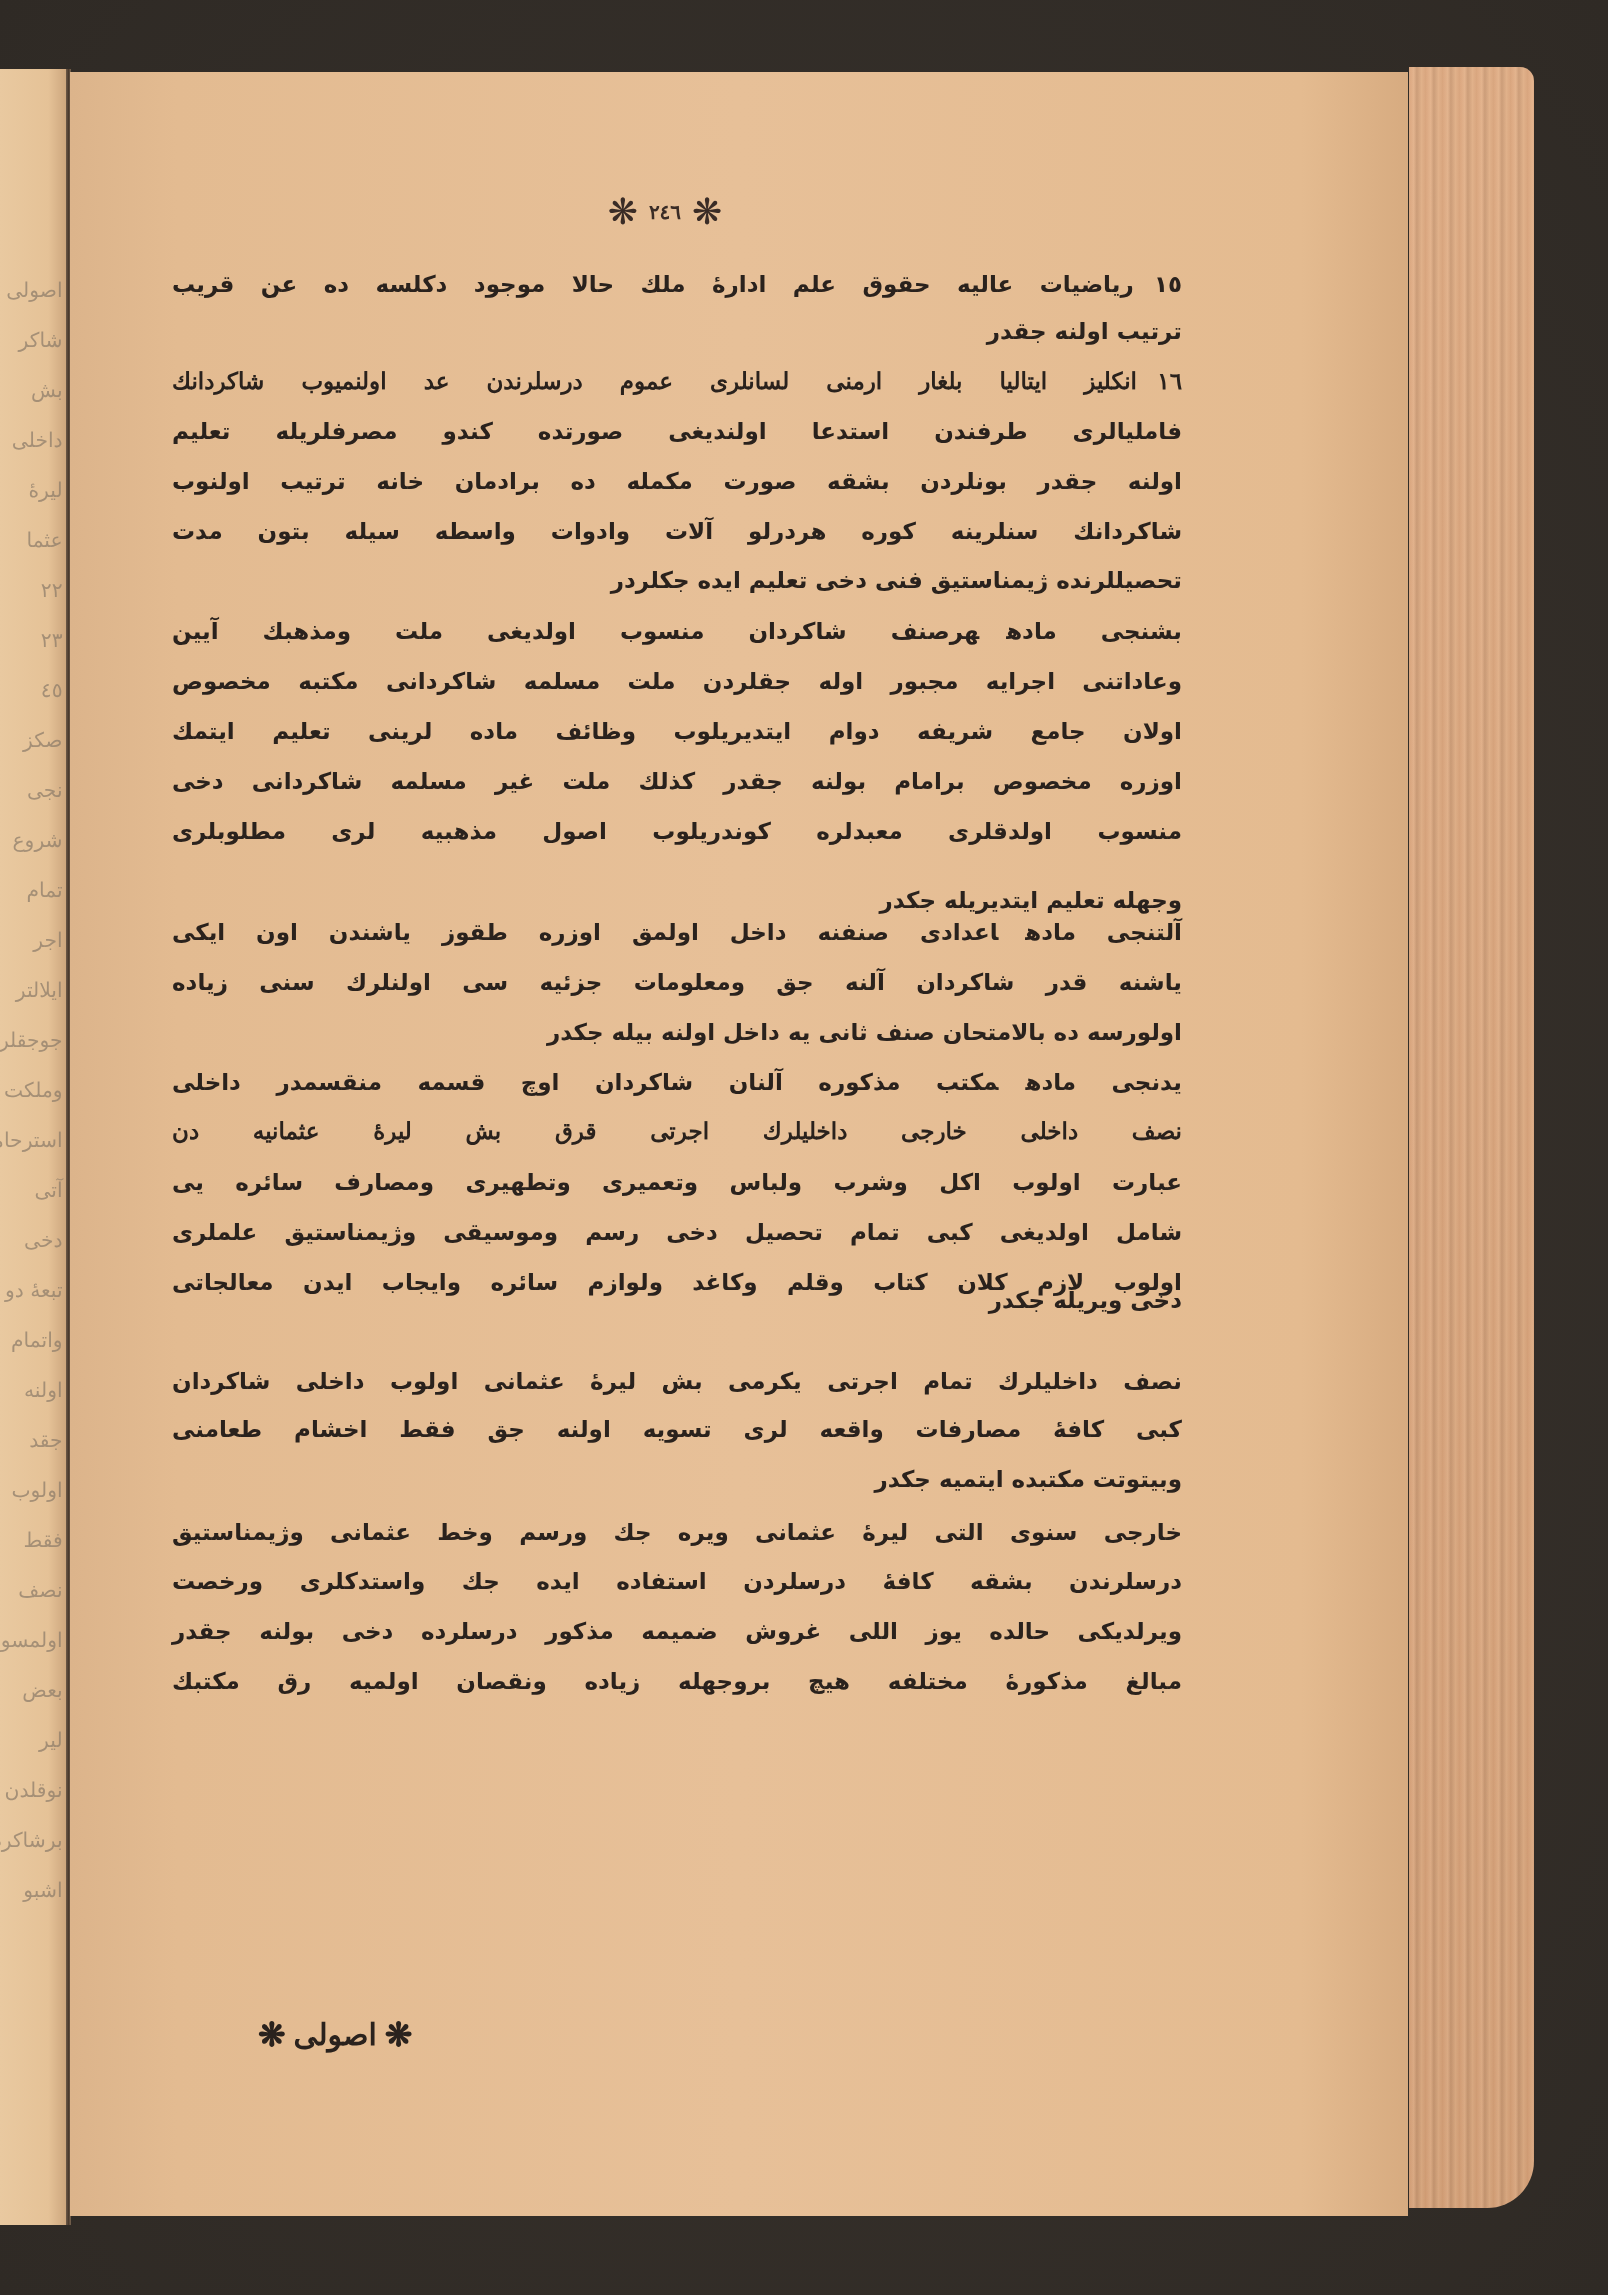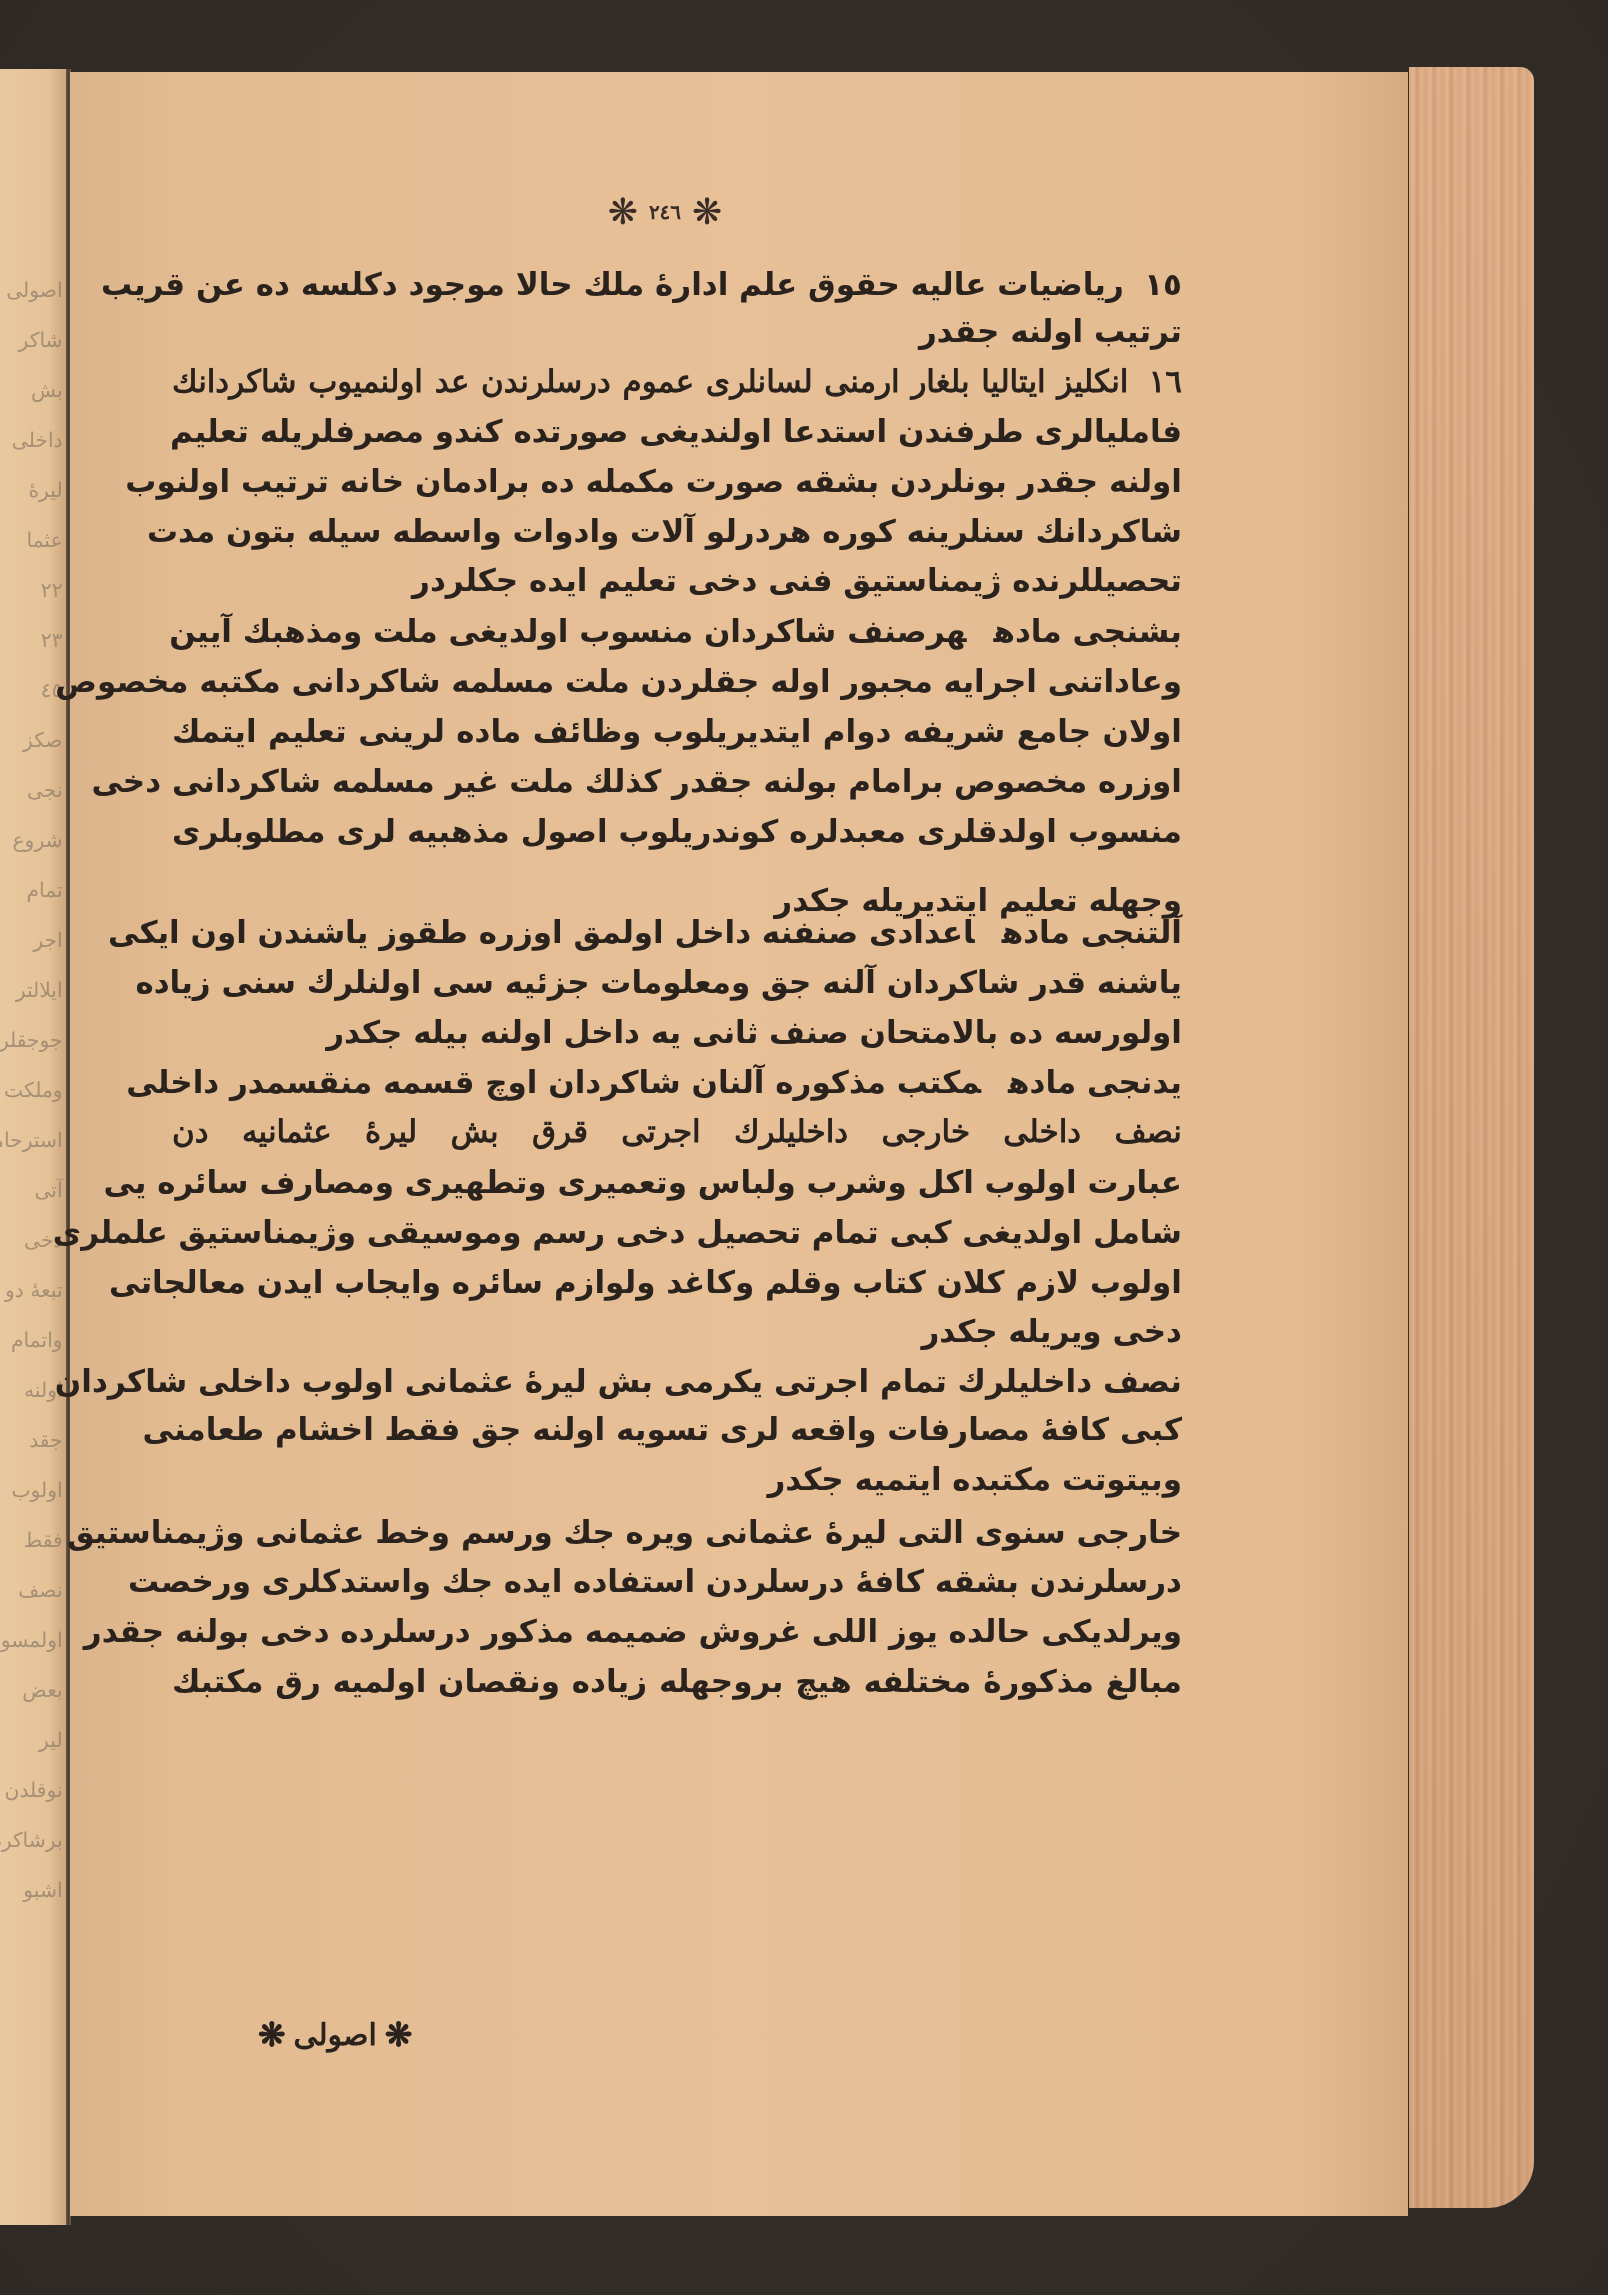--- a/index.html
+++ b/index.html
@@ -51,21 +51,21 @@
     }
     .page-header {
       position: absolute; left: 579px; top: 188px; width: 172px; height: 47px;
       display: flex; align-items: center; justify-content: center; gap: 11px;
       direction: ltr; color: #3a2c26;
     }
     .page-header .orn { font-size: 36px; line-height: 1; }
     .page-header .num { font-size: 20px; font-weight: bold; }
     .line {
       position: absolute; right: 0; width: 1010px;
-      font-size: 31px; line-height: 44px; white-space: nowrap;
+      font-size: 23px; line-height: 44px; white-space: nowrap;
       text-align: justify; text-align-last: justify;
       font-weight: bold;
     }
     .line.short { text-align-last: right; }
     .line .num { margin-left: 20.3px; }
     .line .head { margin-left: 27px; }
     .catchword {
       position: absolute; left: 258px; top: 2015px;
       direction: rtl; color: #2a221d;
       font-size: 30px; font-weight: bold;
@@ -134,21 +134,21 @@
     <div class="line" style="top: 629px;"><span>منسوب اولدقلری معبدلره كوندريلوب اصول مذهبيه لری مطلوبلری</span></div>
     <div class="line short" style="top: 678px; margin-top: 20px;"><span>وجهله تعليم ايتديريله جكدر</span></div>
     <div class="line" style="top: 730px;"><span class="head">آلتنجی ماده</span><span>اعدادی صنفنه داخل اولمق اوزره طقوز ياشندن اون ايكی</span></div>
     <div class="line" style="top: 780px;"><span>ياشنه قدر شاكردان آلنه جق ومعلومات جزئيه سی اولنلرك سنی زياده</span></div>
     <div class="line short" style="top: 830px;"><span>اولورسه ده بالامتحان صنف ثانی يه داخل اولنه بيله جكدر</span></div>
     <div class="line" style="top: 880px;"><span class="head">يدنجی ماده</span><span>مكتب مذكوره آلنان شاكردان اوچ قسمه منقسمدر داخلی</span></div>
     <div class="line" style="top: 930px; font-family: Liberation Serif, serif;"><span>نصف داخلی خارجی داخليلرك اجرتی قرق بش ليرهٔ عثمانيه دن</span></div>
     <div class="line" style="top: 980px;"><span>عبارت اولوب اكل وشرب ولباس وتعميری وتطهيری ومصارف سائره يی</span></div>
     <div class="line" style="top: 1030px;"><span>شامل اولديغی كبی تمام تحصيل دخی رسم وموسيقی وژيمناستيق علملری</span></div>
     <div class="line" style="top: 1080px;"><span>اولوب لازم كلان كتاب وقلم وكاغد ولوازم سائره وايجاب ايدن معالجاتی</span></div>
-    <div class="line short" style="top: 1129px;"><span>دخی ويريله جكدر</span></div>
+    <div class="line short" style="top: 1098px;"><span>دخی ويريله جكدر</span></div>
     <div class="line" style="top: 1179px;"><span>نصف داخليلرك تمام اجرتی يكرمی بش ليرهٔ عثمانی اولوب داخلی شاكردان</span></div>
     <div class="line" style="top: 1227px;"><span>كبی كافهٔ مصارفات واقعه لری تسويه اولنه جق فقط اخشام طعامنی</span></div>
     <div class="line short" style="top: 1277px;"><span>وبيتوتت مكتبده ايتميه جكدر</span></div>
     <div class="line" style="top: 1330px;"><span>خارجی سنوی التی ليرهٔ عثمانی ويره جك ورسم وخط عثمانی وژيمناستيق</span></div>
     <div class="line" style="top: 1379px;"><span>درسلرندن بشقه كافهٔ درسلردن استفاده ايده جك واستدكلری ورخصت</span></div>
     <div class="line" style="top: 1429px;"><span>ويرلديكی حالده يوز اللی غروش ضميمه مذكور درسلرده دخی بولنه جقدر</span></div>
     <div class="line" style="top: 1479px;"><span>مبالغ مذكورهٔ مختلفه هيچ بروجهله زياده ونقصان اولميه رق مكتبك</span></div>
   </div>
 
 <div class="catchword">

